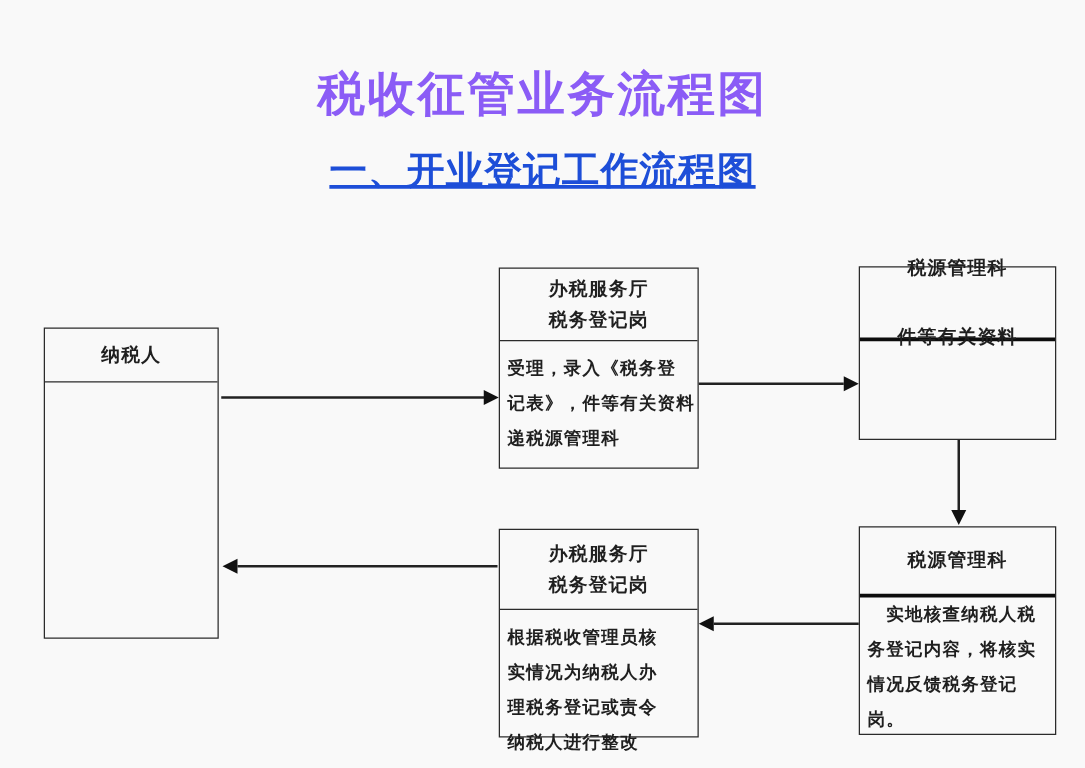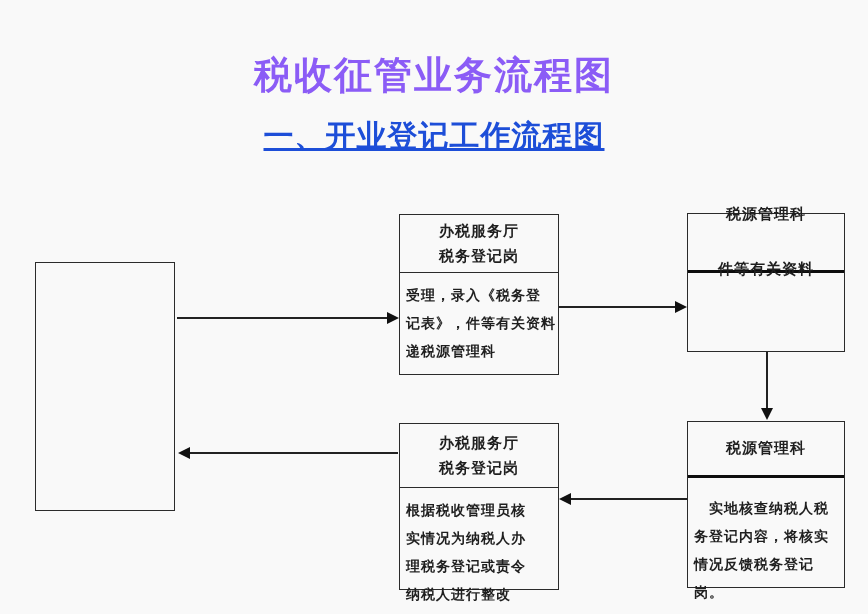--- a/index.html
+++ b/index.html
@@ -74,21 +74,21 @@
   }
   
   #box-taxpayer        { left: 35px;  top: 262px; width: 140px; height: 249px; }
   #box-taxpayer .hdr   { height: 43px; }
   #box-intake          { left: 399px; top: 214px; width: 160px; height: 161px; }
   #box-intake .hdr     { height: 58px; }
   #box-comprehensive       { left: 687px; top: 213px; width: 158px; height: 139px; }
   #box-comprehensive .hdr  { height: 59px; }
   #box-administrator       { left: 687px; top: 421px; width: 158px; height: 167px; }
   #box-administrator .hdr  { height: 56px; }
-  #box-administrator .bd   { padding-top: 16px; }
+  #box-administrator .bd   { padding-top: 0; }
   #box-registration        { left: 399px; top: 423px; width: 160px; height: 167px; }
   #box-registration .hdr   { height: 64px; }
   
   .arrow-line {
     position: absolute;
     background: #222222;
   }
   .arrow-head {
     position: absolute;
     width: 0;
@@ -113,20 +113,23 @@
 </style>
 </head>
 <body>
 
 <div class="canvas">
 
   <div class="page-title">税收征管业务流程图</div>
   <div class="page-subtitle">一、开业登记工作流程图</div>
 
   <div class="fbox" id="box-taxpayer">
+    <div class="hdr">
+      <div>纳税人</div>
+    </div>
   </div>
 
   <div class="fbox" id="box-intake">
     <div class="hdr">
       <div>办税服务厅</div>
       <div>税务登记岗</div>
     </div>
     <div class="bd">受理，录入《税务登
 记表》，件等有关资料
 递税源管理科</div>

